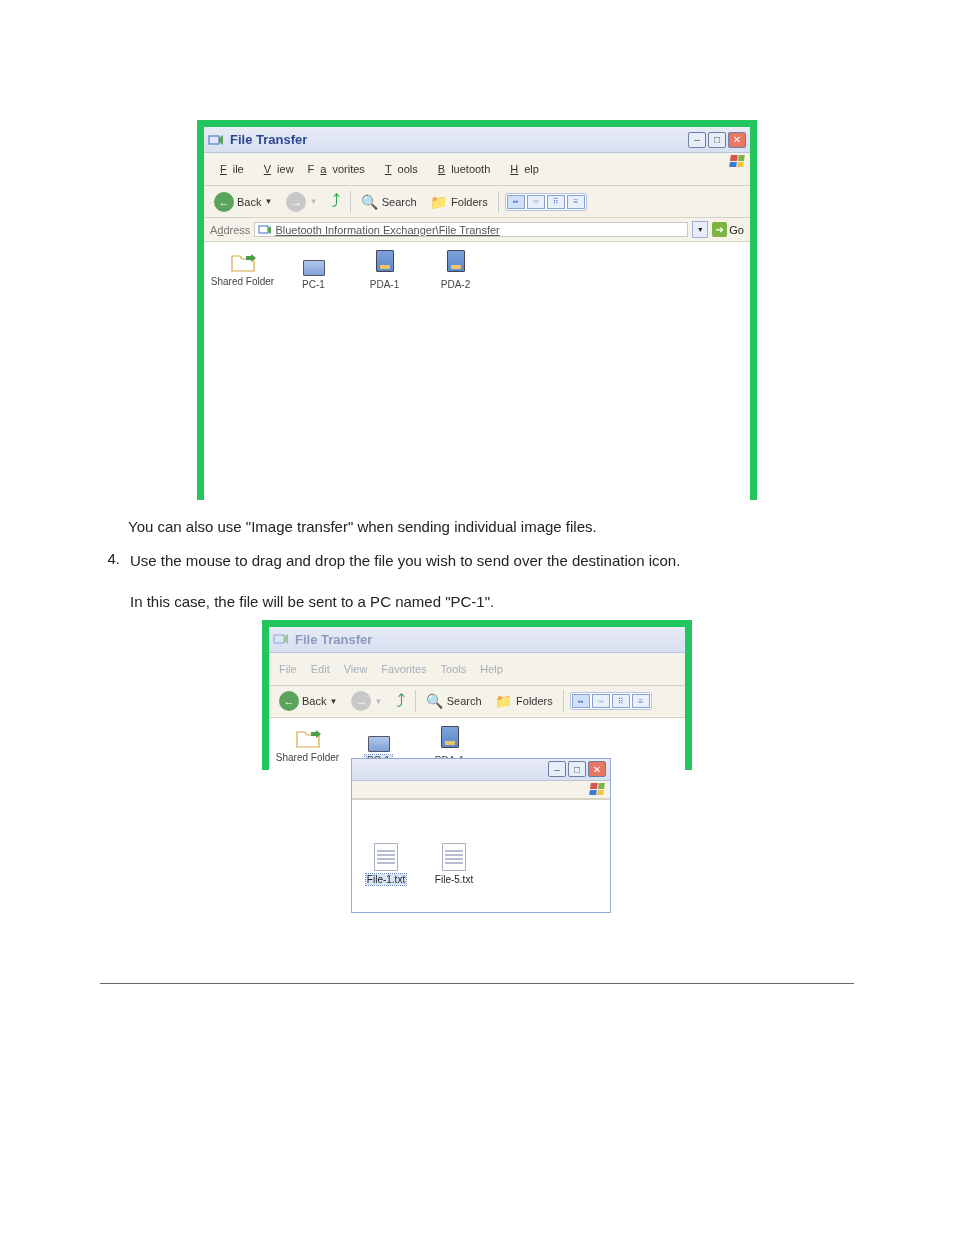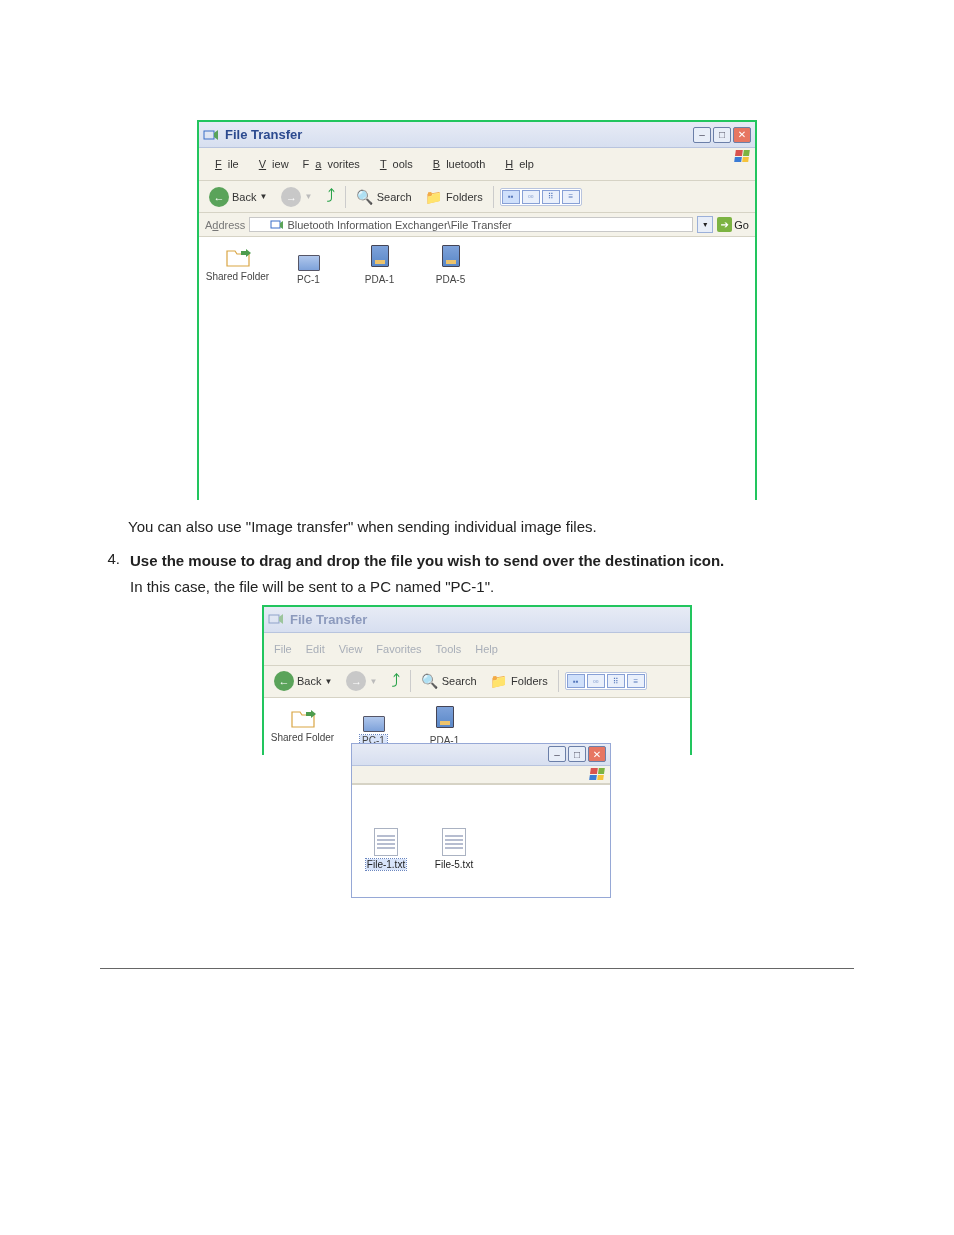--- a/index.html
+++ b/index.html
@@ -1,18 +1,18 @@
 <!DOCTYPE html>
 <html><head>
 <meta charset="utf-8">
 <style>
 * { box-sizing: border-box; margin: 0; padding: 0; }
 body { font-family: Arial, Helvetica, sans-serif; font-size: 15px; color: #222; background: #fff; padding: 120px 100px 60px 100px; }
 
-.window { border: 2px solid #22c55e; background: #ece9d8; margin: 0 auto; }
+.window { border: 7px solid #22c55e; background: #ece9d8; margin: 0 auto; }
 .w1 { width: 560px; height: 380px; }
 .w2 { width: 430px; height: 150px; background: #fbfbfd; }
 .w2sub { width: 260px; height: 155px; border: 1px solid #96a8d6; background: #fff; }
 .w2wrap { width: 430px; margin: 0 auto; position: relative; background: #fff; }
 
 .titlebar { display:flex; align-items:center; justify-content:space-between; background: linear-gradient(#e7ebf5,#d7dff0); border-bottom:1px solid #b8c4de; height:26px; padding:0 4px; }
 .title-left { display:flex; align-items:center; gap:6px; font-size:13px; font-weight:bold; color:#2c4a8f; }
 .title-buttons { display:flex; gap:2px; }
 .tbtn { width:18px; height:16px; border:1px solid #6b7fa8; border-radius:2px; display:flex; align-items:center; justify-content:center; font-size:10px; background:#e8eef8; cursor:pointer; }
 .tbtn.close { background:#e77662; color:#fff; }
@@ -33,42 +33,42 @@
 .navfwd{background:#c8c8c8;}
 .navup{color:#2aa34a;font-size:18px;}
 .tsearch{color:#5a88c8;font-size:14px;}
 .tfold{color:#e0b34a;font-size:14px;}
 .view-icons{display:flex;gap:2px;border:1px solid #b8c4de;padding:1px;background:#fff;border-radius:2px;}
 .vi{width:18px;height:14px;background:#eaf0fb;border:1px solid #87a0d6;display:flex;align-items:center;justify-content:center;font-size:8px;color:#5577bb;}
 .vi.active{background:#cfe0fb;}
 
 .addressbar{height:24px;background:#f4f2e9;border-bottom:1px solid #d6d3c5;display:flex;align-items:center;gap:4px;padding:0 6px;font-size:11px;}
 .addrlabel{color:#777;}
-.addrfield{flex:1;background:#fff;border:1px solid #c8c8c8;height:15px;padding:1px 20px;display:flex;align-items:center;gap:3px;color:#555;}
+.addrfield{flex:1;background:#fff;border:1px solid #c8c8c8;height:15px;padding:1px 3px;display:flex;align-items:center;gap:3px;color:#555;text-decoration:underline;}
 .addrdrop{width:16px;height:17px;border:1px solid #9bb0d9;background:#e8eef8;display:flex;align-items:center;justify-content:center;font-size:8px;cursor:pointer;}
 .gobtn{display:flex;align-items:center;gap:2px;}
 .gobtn .arrow{width:15px;height:15px;background:#7cb342;border-radius:2px;color:#fff;display:flex;align-items:center;justify-content:center;font-size:10px;}
 
 .content{background:#fff;height:calc(100% - 102px);padding:8px 6px;display:flex;gap:6px;align-items:flex-start;font-size:10px;color:#444;text-align:center;}
 .fitem{width:65px;}
 .ficon{width:28px;height:26px;margin:0 auto 3px auto;}
 .ficon.pc{background:none;display:flex;align-items:flex-end;justify-content:center;}
 .pc-monitor{width:22px;height:16px;background:linear-gradient(#b0c7ec,#7ea2da);border:1px solid #556;border-radius:1px;}
 .pda{width:18px;height:22px;background:linear-gradient(#7ea2da,#5a88c8);border:1px solid #445;border-radius:1px;margin:0 auto;position:relative;}
 .pda::after{content:"";position:absolute;bottom:2px;left:3px;right:3px;height:4px;background:#edc36b;}
 
 .note-section{margin-top:16px;}
 .note-title{font-weight:bold;margin-bottom:8px;}
 .note-body{margin-left:28px;line-height:1.45;}
 .note-body p{margin-bottom:10px;}
 
 .step{display:flex;gap:8px;margin-top:12px;margin-bottom:10px;}
 .step-num{width:22px;text-align:right;padding-right:2px;}
 .step-body{flex:1;}
-.step-title{font-weight:bold;line-height:1.45;margin-bottom:6px;}
+.step-title{font-weight:normal;line-height:1.45;margin-bottom:21px;}
 
 .w2 .content{height:calc(100% - 78px);}
 .w2sub-wrap{position:relative;margin-top:-12px;margin-left:8px;}
 .w2sub .titlebar{height:22px;background:linear-gradient(#e7ebf5,#d7dff0);}
 .w2sub .menubar{height:18px;}
 .w2sub-content{background:#fff;height:90px;padding:10px 6px 4px 6px;display:flex;gap:12px;align-items:flex-end;font-size:10px;text-align:center; border-top:1px solid #d6d3c5;}
 .txticon{width:24px;height:28px;border:1px solid #aab2c2;background:#fff;margin:0 auto 3px auto;position:relative;display:flex;flex-direction:column;justify-content:center;gap:2px;padding:2px;}
 .txticon span{display:block;height:2px;background:#b6bdd0;}
 .filesel{outline:1px dotted #6a86c0;background:#d8e4fa;padding:0 1px;}
 .draghint{display:inline-block;font-size:9px;color:#fff;background:#8aa2ce;padding:0 2px;margin-top:1px;border:1px dashed #667;}
@@ -174,21 +174,21 @@
     <div class="fitem">
       <div class="ficon">
           <div class="pda"></div>
         </div>
       <div>PDA-1</div>
     </div>
     <div class="fitem">
       <div class="ficon">
           <div class="pda"></div>
         </div>
-      <div>PDA-5</div>
+      <div>PDA-2</div>
     </div>
   </div>
 </div>
 
 <div class="note-section">
   <div class="note-body">
     <p>You can also use "Image transfer" when sending individual image files.</p>
   </div>
 </div>
 

